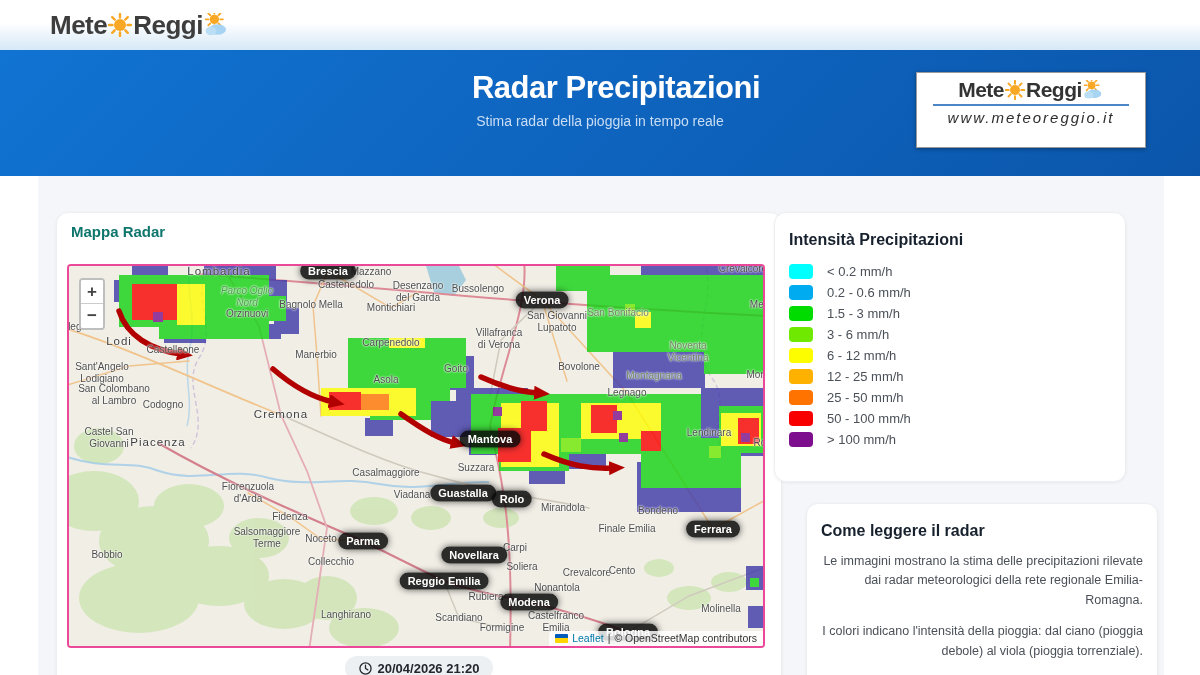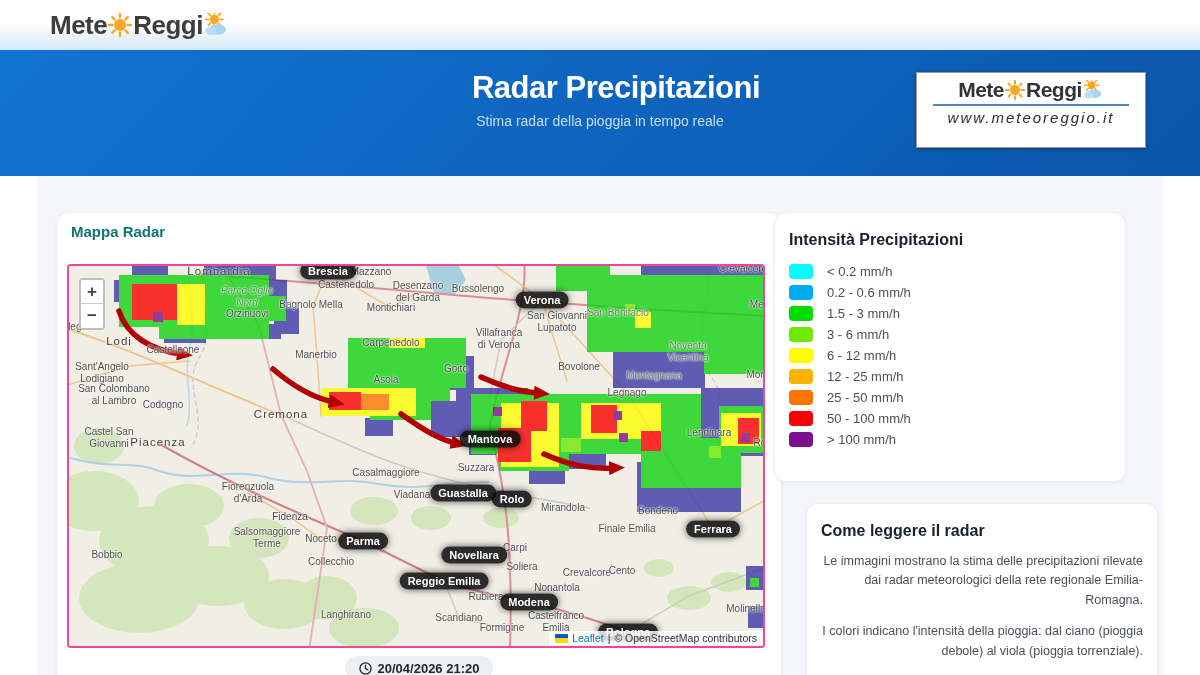--- a/index.html
+++ b/index.html
@@ -349,21 +349,21 @@
           <div class="plabel" style="left: 446px; top: 282px;">Carpi</div>
           <div class="plabel" style="left: 453px; top: 301px;">Soliera</div>
           <div class="plabel" style="left: 518px; top: 307px;">Crevalcore</div>
           <div class="plabel" style="left: 553px; top: 305px;">Cento</div>
           <div class="plabel" style="left: 488px; top: 322px;">Nonantola</div>
           <div class="plabel" style="left: 417px; top: 331px;">Rubiera</div>
           <div class="plabel" style="left: 487px; top: 356px;">Castelfranco
 Emilia</div>
           <div class="plabel" style="left: 390px; top: 352px;">Scandiano</div>
           <div class="plabel" style="left: 433px; top: 362px;">Formigine</div>
-          <div class="plabel" style="left: 677px; top: 343px;">Molinella</div>
+          <div class="plabel" style="left: 652px; top: 343px;">Molinella</div>
           <div class="plabel" style="left: 700px; top: 39px;">Mestrino</div>
           <div class="plabel" style="left: 674px; top: 3px;">Crevalcore</div>
           <div class="plabel" style="left: 700px; top: 109px;">Monselice</div>
         </div>
       <div>
           <div class="pill" style="left: 259px; top: 5px;">Brescia</div>
           <div class="pill" style="left: 473px; top: 34px;">Verona</div>
           <div class="pill" style="left: 421px; top: 173px;">Mantova</div>
           <div class="pill" style="left: 394px; top: 227px;">Guastalla</div>
           <div class="pill" style="left: 443px; top: 233px;">Rolo</div>

